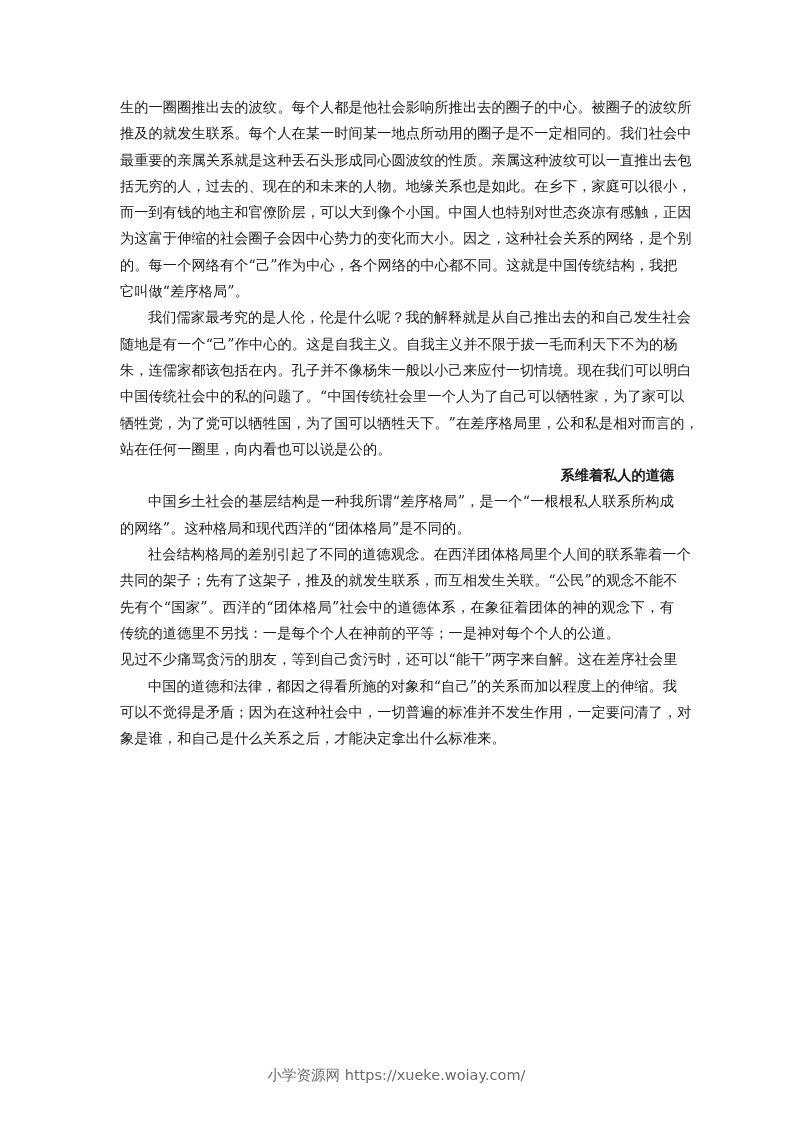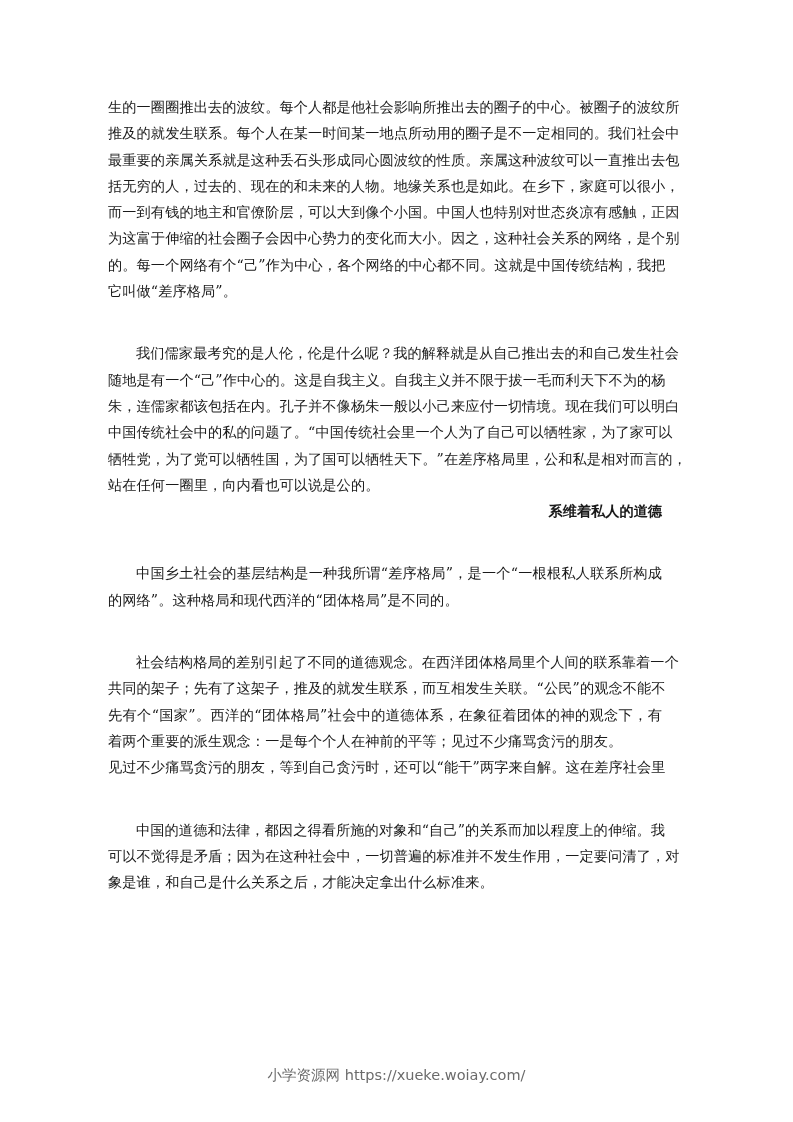--- a/index.html
+++ b/index.html
@@ -10,40 +10,39 @@
     body {
       width: 793px;
       height: 1122px;
       position: relative;
       overflow: hidden;
       font-family: "DejaVu Serif", "Liberation Serif", serif;
       color: #1a1a1a;
     }
     .page {
       position: absolute;
-      left: 108px;
+      left: 120px;
       top: 94px;
       width: 554px;
     }
     .line {
       height: 26.3px;
       line-height: 26.3px;
       font-size: 14.2px;
       white-space: nowrap;
       overflow: visible;
       text-align: justify;
       text-align-last: justify;
       letter-spacing: 0.1px;
     }
     .line.last {
       text-align-last: left;
     }
     .line.indent {
       padding-left: 28px;
-      margin-top: 36px;
     }
     .line.indent-wide {
       padding-left: 38px;
     }
     .heading {
       height: 26.3px;
       line-height: 26.3px;
       font-size: 14.2px;
       font-weight: bold;
       text-align: right;
@@ -89,21 +88,21 @@
 
   <div>
     <div class="line indent">中国乡土社会的基层结构是一种我所谓“差序格局”，是一个“一根根私人联系所构成</div>
     <div class="line last">的网络”。这种格局和现代西洋的“团体格局”是不同的。</div>
   </div>
 
   <div>
     <div class="line indent">社会结构格局的差别引起了不同的道德观念。在西洋团体格局里个人间的联系靠着一个</div>
     <div class="line">共同的架子；先有了这架子，推及的就发生联系，而互相发生关联。“公民”的观念不能不</div>
     <div class="line">先有个“国家”。西洋的“团体格局”社会中的道德体系，在象征着团体的神的观念下，有</div>
-    <div class="line last">着两个重要的派生观念：一是每个个人在神前的平等；见过不少痛骂贪污的朋友。</div>
+    <div class="line last">传统的道德里不另找：一是每个个人在神前的平等；一是神对每个个人的公道。</div>
   </div>
 
 
   <div>
     <div class="line">见过不少痛骂贪污的朋友，等到自己贪污时，还可以“能干”两字来自解。这在差序社会里</div>
     <div class="line indent">中国的道德和法律，都因之得看所施的对象和“自己”的关系而加以程度上的伸缩。我</div>
     <div class="line">可以不觉得是矛盾；因为在这种社会中，一切普遍的标准并不发生作用，一定要问清了，对</div>
     <div class="line last">象是谁，和自己是什么关系之后，才能决定拿出什么标准来。</div>
   </div>
 

